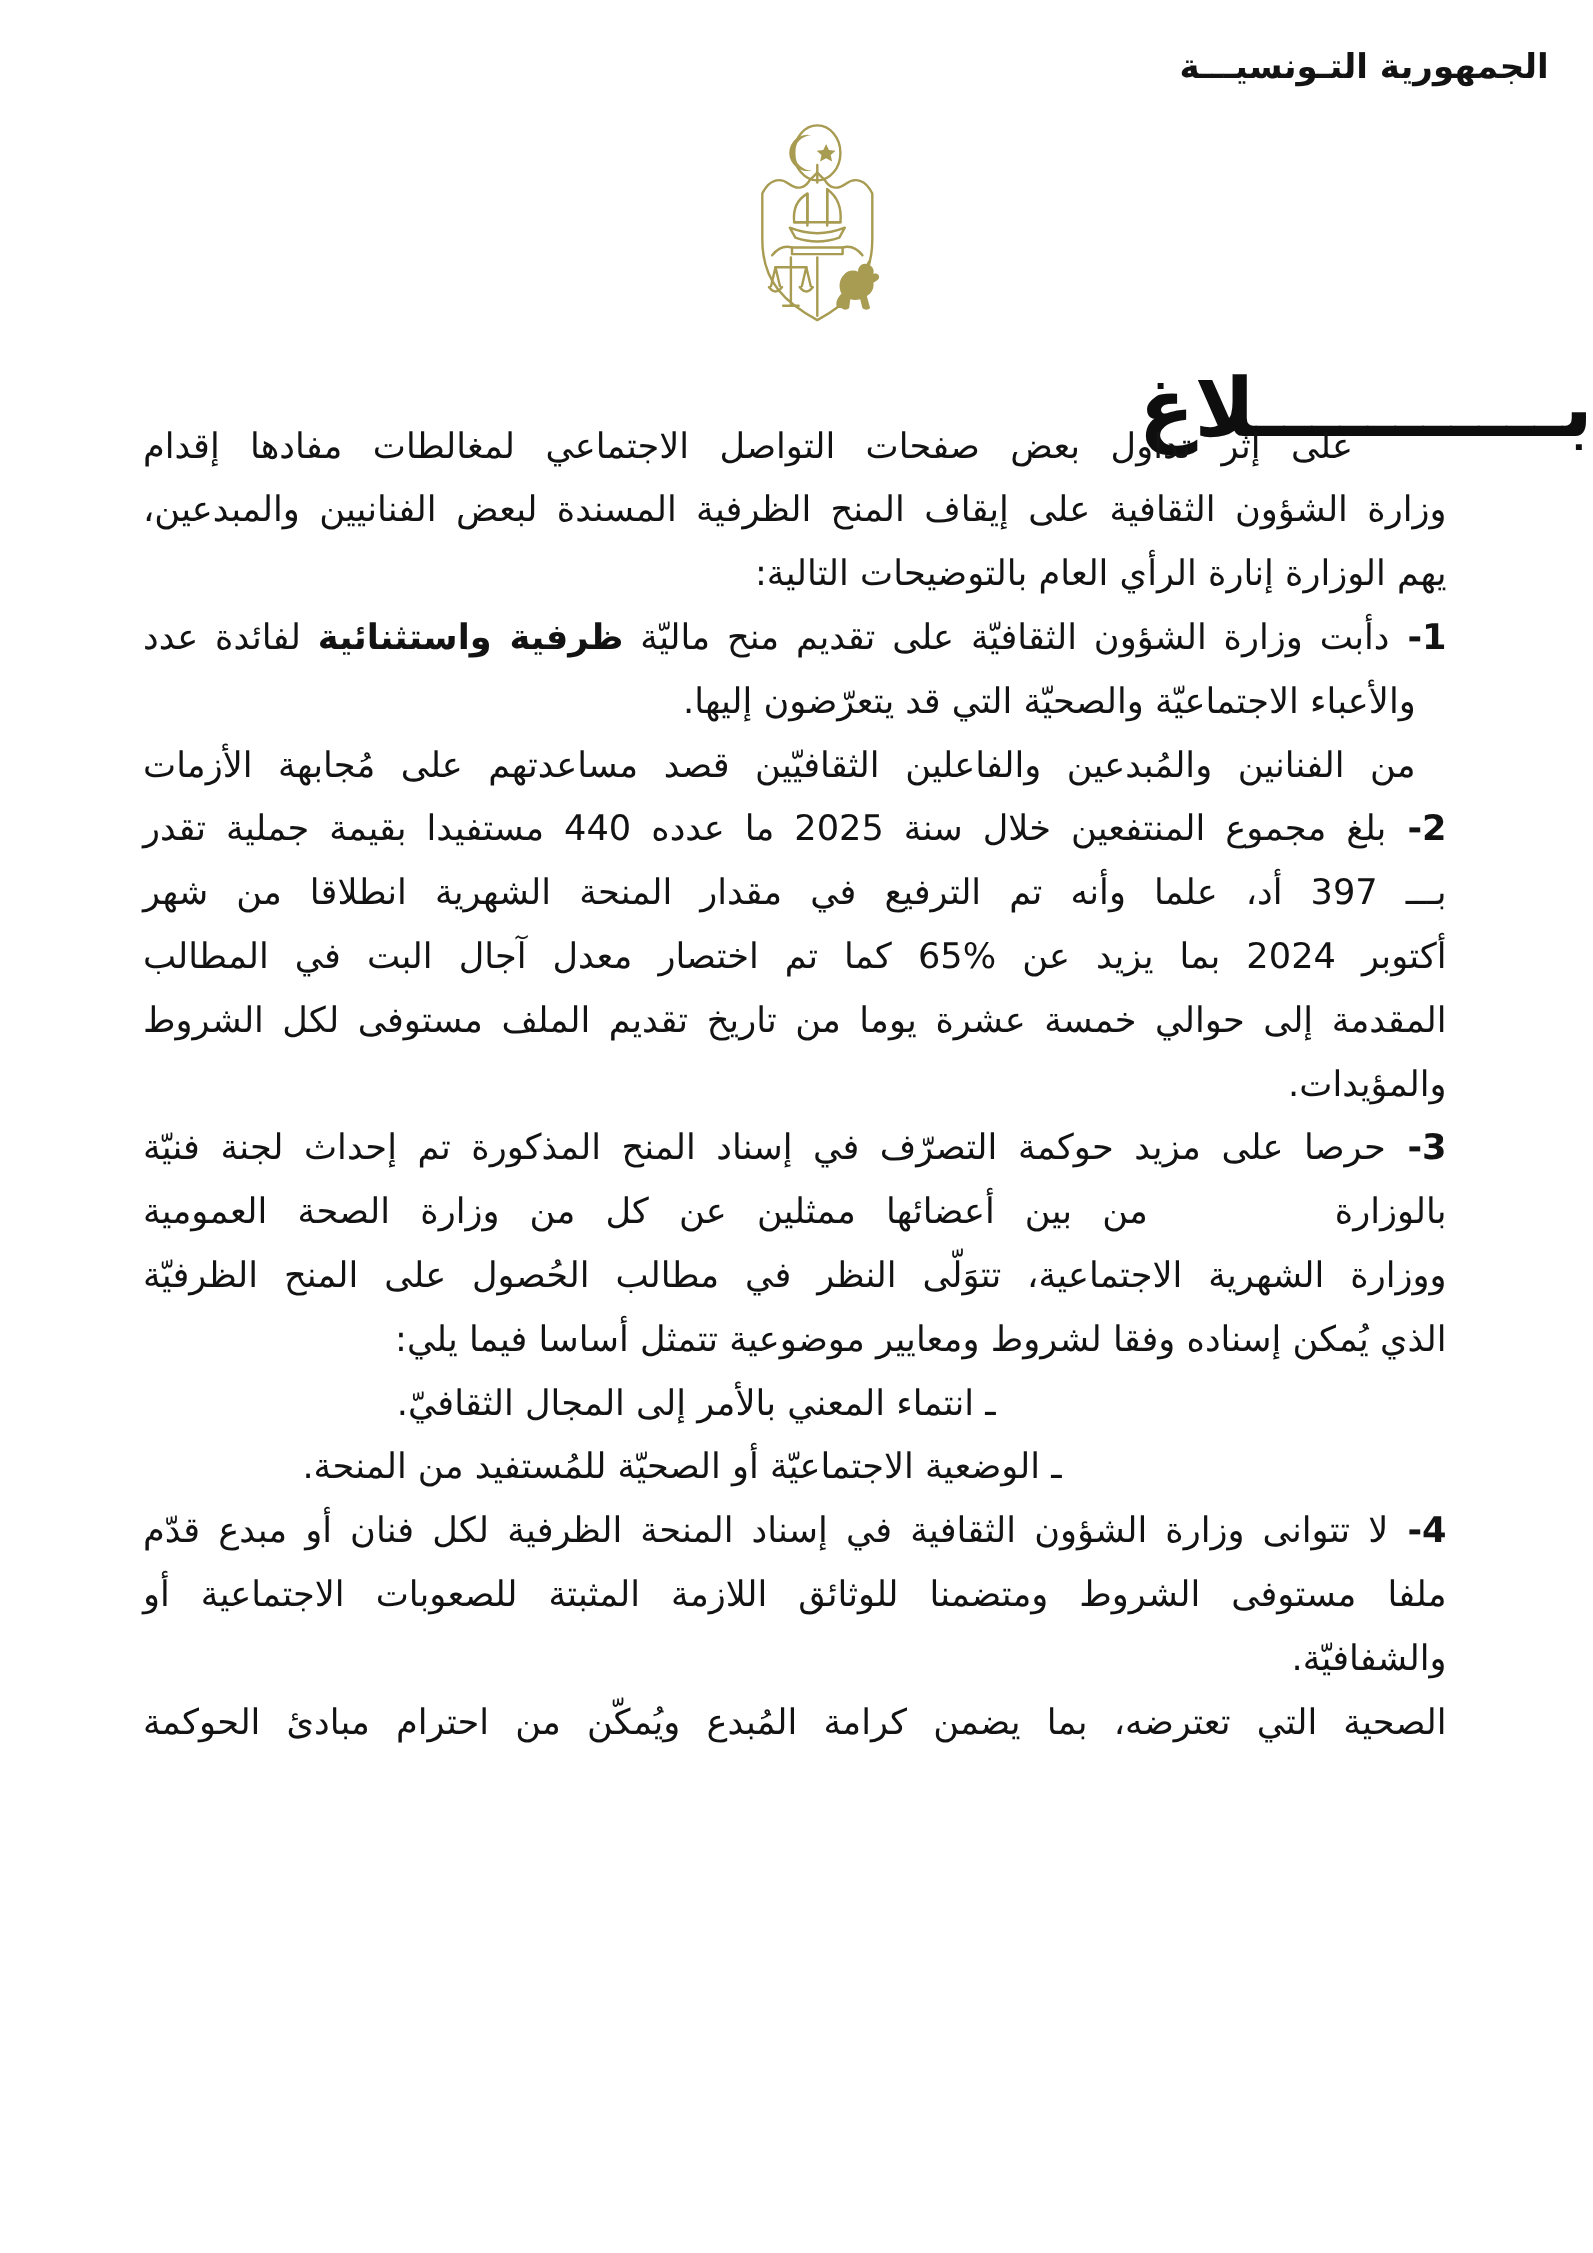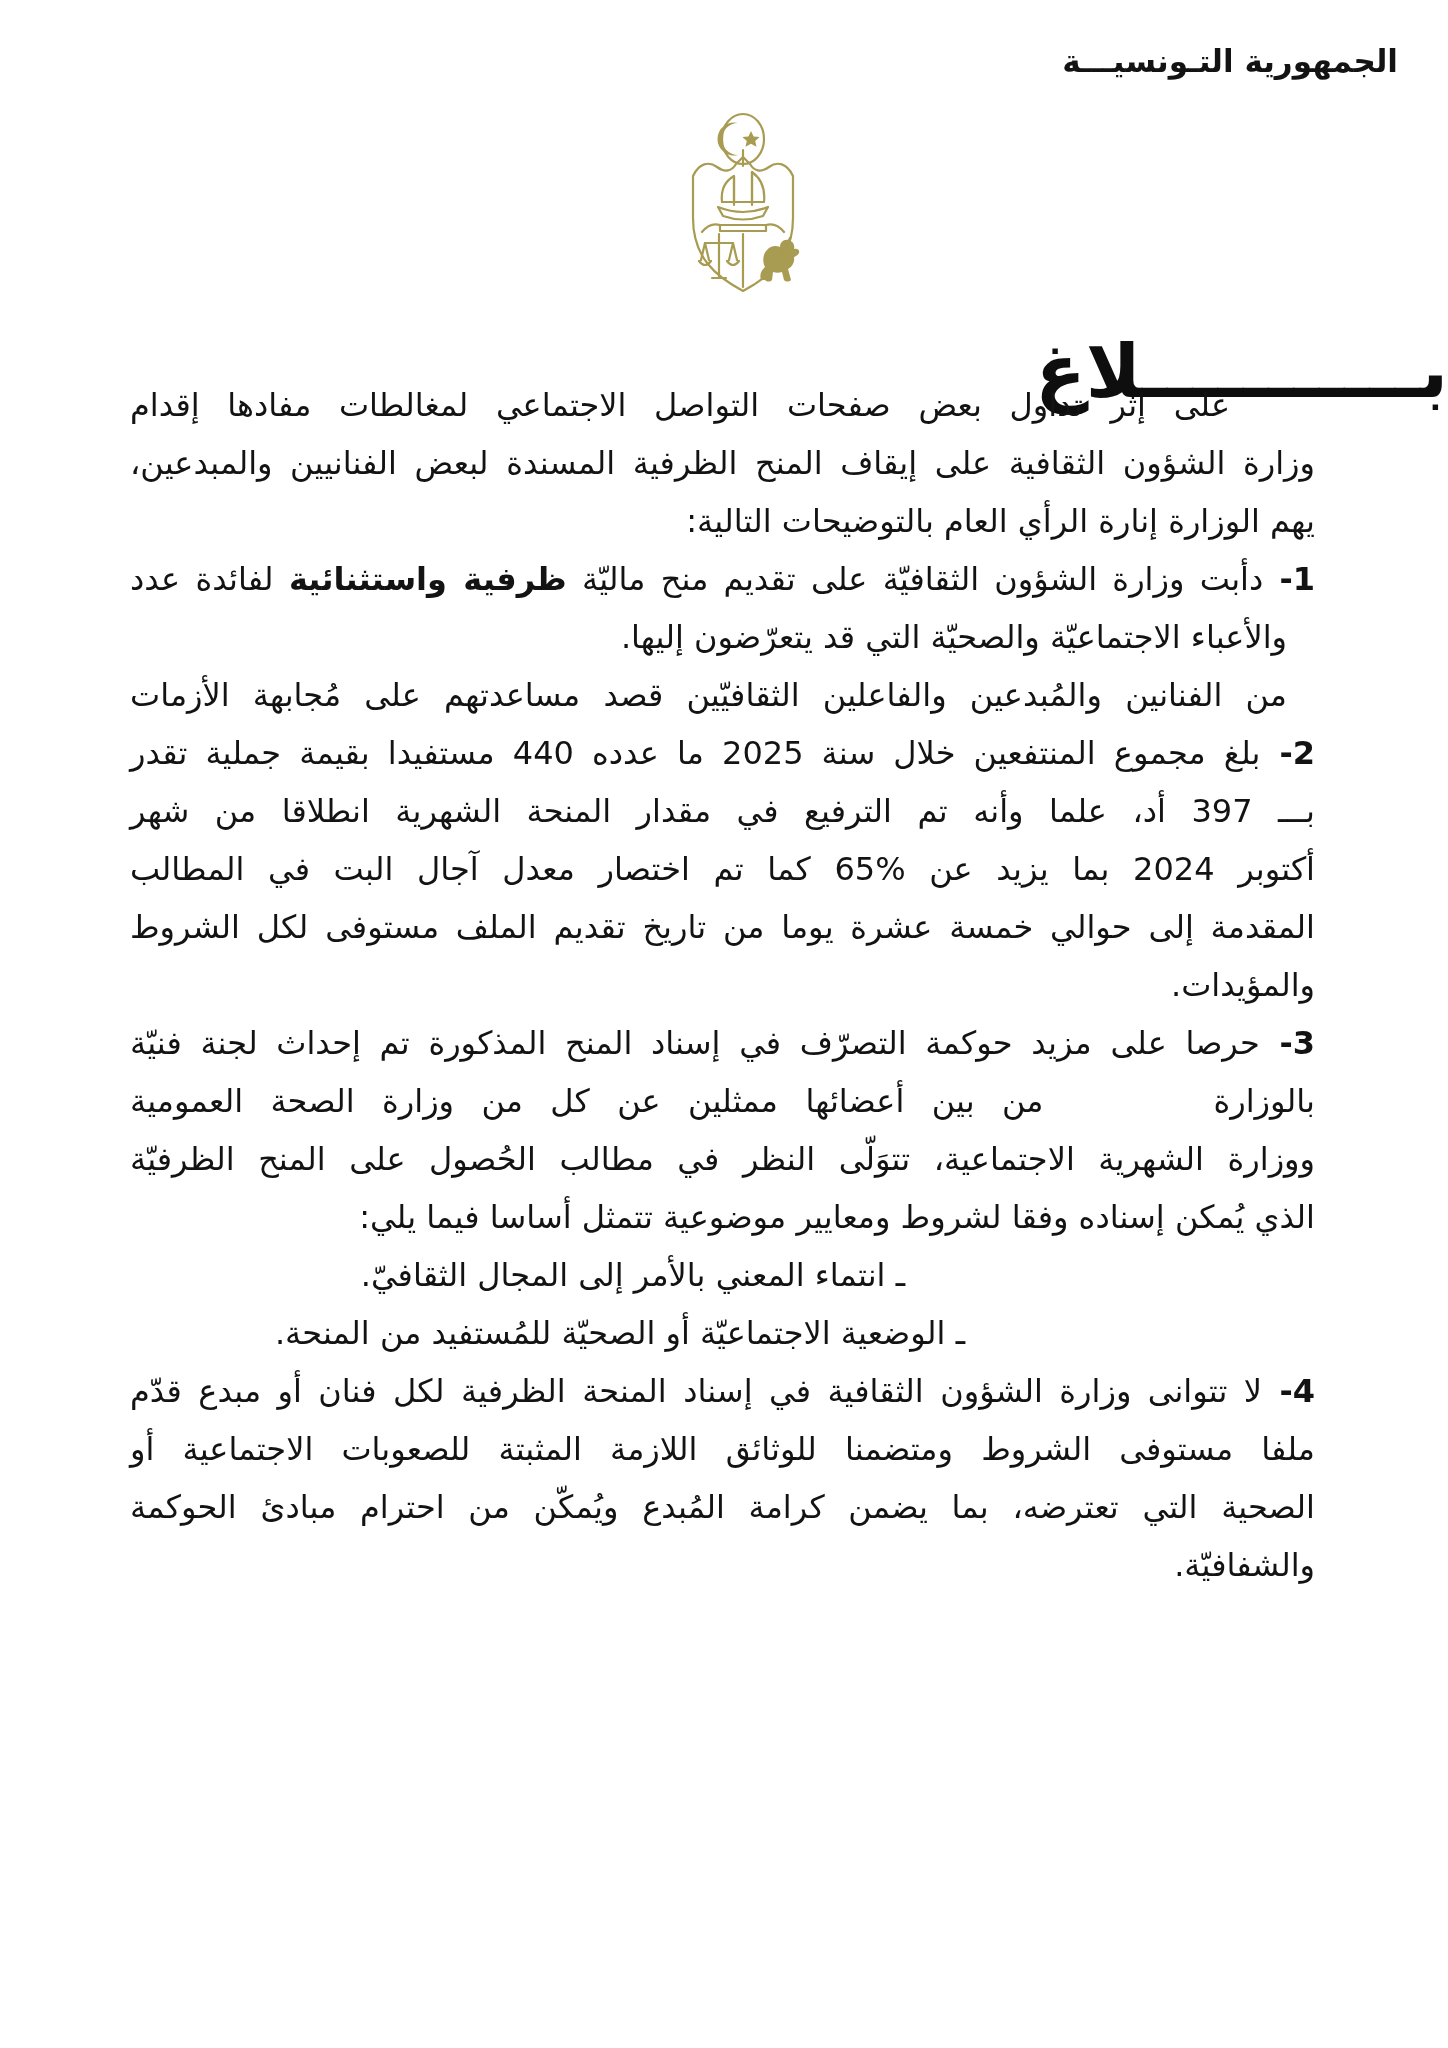--- a/index.html
+++ b/index.html
@@ -6,21 +6,21 @@
   .page{
     position:relative;
     width:1448px;height:2048px;
     background:#ffffff;
     font-family:"DejaVu Sans", sans-serif;
     color:#131313;
     direction:rtl;
     overflow:hidden;
   }
   .letterhead{
-    position:absolute;top:36px;right:50px;
+    position:absolute;top:36px;right:40px;
     font-weight:bold;
     font-size:31px;line-height:50px;
     letter-spacing:0;
   }
   .emblem{
     position:absolute;top:110px;left:678px;
     width:130px;height:188px;
   }
   .emblem svg{width:100%;height:100%;}
   .doc-title{
@@ -121,18 +121,18 @@
         <div class="line just"><span>ووزارة الشهرية الاجتماعية، تتوَلّى النظر في مطالب الحُصول على المنح الظرفيّة</span></div>
         <div class="line"><span>الذي يُمكن إسناده وفقا لشروط ومعايير موضوعية تتمثل أساسا فيما يلي:</span></div>
       </div>
       <div>
         <div class="line" style="padding-right: 410px;"><span>ـ انتماء المعني بالأمر إلى المجال الثقافيّ.</span></div>
         <div class="line" style="padding-right: 350px;"><span>ـ الوضعية الاجتماعيّة أو الصحيّة للمُستفيد من المنحة.</span></div>
       </div>
       <div>
         <div class="line just"><span class="b">4-  </span><span>لا تتوانى وزارة الشؤون الثقافية في إسناد المنحة الظرفية لكل فنان أو مبدع قدّم</span></div>
         <div class="line just"><span>ملفا مستوفى الشروط ومتضمنا للوثائق اللازمة المثبتة للصعوبات الاجتماعية أو</span></div>
+        <div class="line"><span>والشفافيّة.</span></div>
         <div class="line just"><span>الصحية التي تعترضه، بما يضمن كرامة المُبدع ويُمكّن من احترام مبادئ الحوكمة</span></div>
-        <div class="line"><span>والشفافيّة.</span></div>
       </div>
     </div>
 
 </div>
 
 </body></html>

